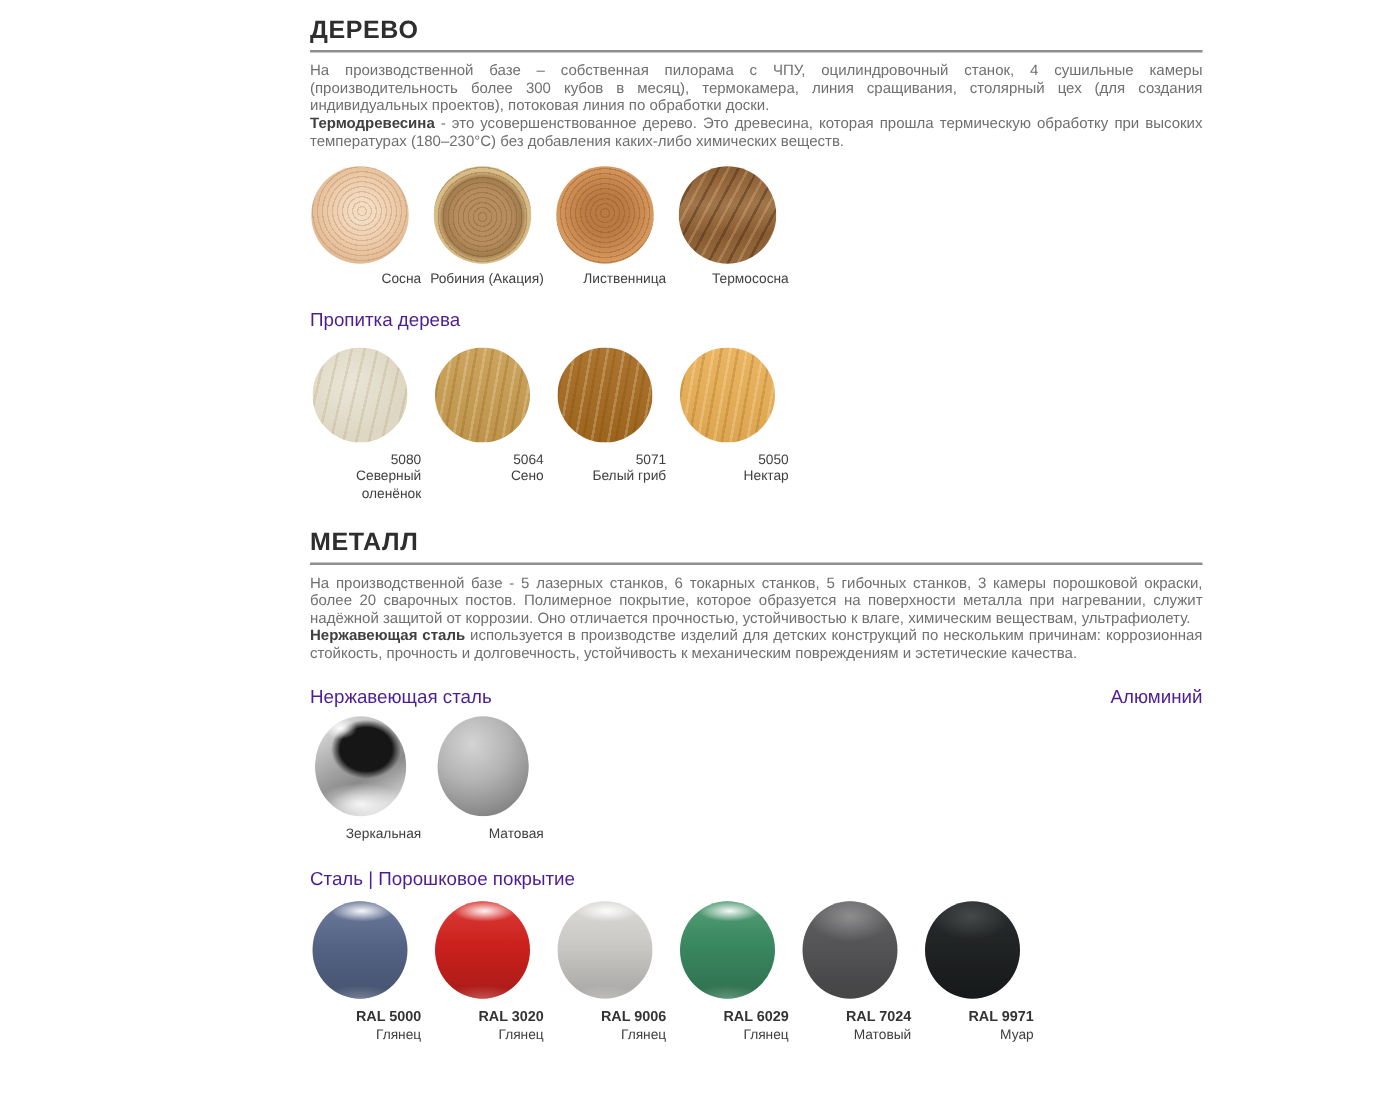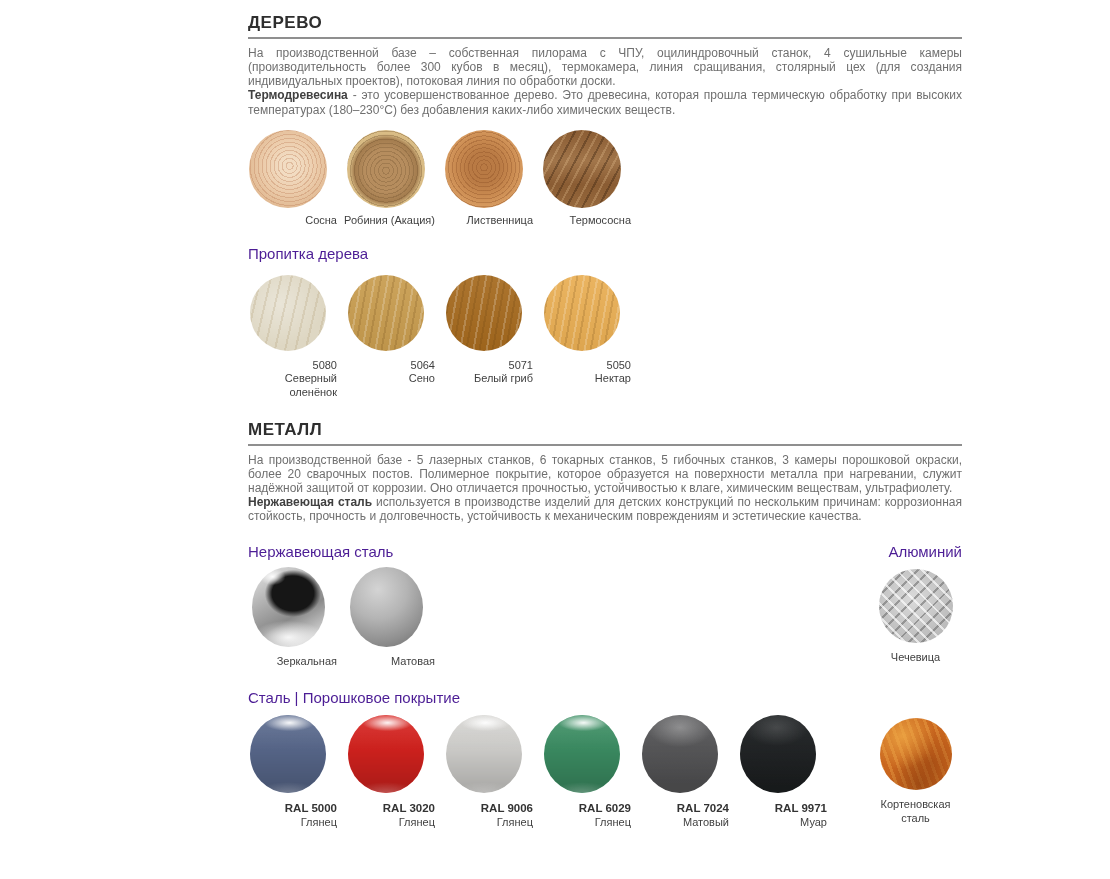--- a/index.html
+++ b/index.html
@@ -1,20 +1,20 @@
 <!DOCTYPE html>
 <html><head>
 <meta charset="utf-8">
 <style>
   html,body{margin:0;padding:0;background:#ffffff;}
   .page{position:relative;width:1110px;height:879px;background:#ffffff;overflow:hidden;
         font-family:"Liberation Sans",sans-serif;}
   .content{position:absolute;left:248px;top:13px;width:714px;}
 
-  .sec-title{font-size:17px;font-weight:bold;color:#2e2e2e;letter-spacing:.5px;
+  .sec-title{font-size:20px;font-weight:bold;color:#2e2e2e;letter-spacing:.5px;
              margin:0 0 0 0;padding-bottom:4px;border-bottom:2px solid #8f8f8f;}
   .body-block{margin-top:7px;}
   .body-text{margin:0;font-size:12px;line-height:1.18;color:#6f6f6f;text-align:justify;}
   .body-text b{color:#404040;font-weight:bold;}
 
   .sub-title{font-size:15px;font-weight:500;color:#4c1d95;margin:17px 0 13px 0;}
   .subhead-row{display:flex;justify-content:space-between;align-items:baseline;margin:19px 0 7px 0;}
   .subhead-row .sub-title{margin:0;}
 
   .swatch-row{display:flex;align-items:flex-start;margin-left:-9px;position:relative;}
@@ -168,24 +168,20 @@
 
       <div class="swatch-row">
         <div class="swatch">
           <div class="circle egg tx-mirror" style="background-color: rgb(168, 168, 168);"></div>
           <div class="swatch-label">Зеркальная</div>
         </div>
         <div class="swatch">
           <div class="circle egg tx-matte-steel" style="background-color: rgb(159, 159, 159);"></div>
           <div class="swatch-label">Матовая</div>
         </div>
-        <div class="swatch-right" style="top:2px;">
-          <div class="circle d74 tx-checkerplate" style="background-color: rgb(198, 198, 198);"></div>
-          <div class="swatch-label">Чечевица</div>
-        </div>
       </div>
 
       <h2 class="sub-title" style="margin-top:21px;margin-bottom:9px;">Сталь | Порошковое покрытие</h2>
 
       <div class="swatch-row">
         <div class="swatch">
           <div class="circle sphere fx-gloss" style="background-color: rgb(90, 106, 142);"></div>
           <div class="swatch-label">
             <div class="code">RAL 5000</div>
             <div>Глянец</div>
@@ -219,21 +215,17 @@
             <div>Матовый</div>
           </div>
         </div>
         <div class="swatch">
           <div class="circle sphere fx-muar" style="background-color: rgb(33, 36, 38);"></div>
           <div class="swatch-label">
             <div class="code">RAL 9971</div>
             <div>Муар</div>
           </div>
         </div>
-        <div class="swatch-right" style="top:3px;">
-          <div class="circle d74 tx-corten" style="width: 72px; height: 72px; background-color: rgb(201, 102, 30);"></div>
-          <div class="swatch-label">Кортеновская сталь</div>
-        </div>
       </div>
     </section>
 
   </div>
 </div>
 
 </body></html>

